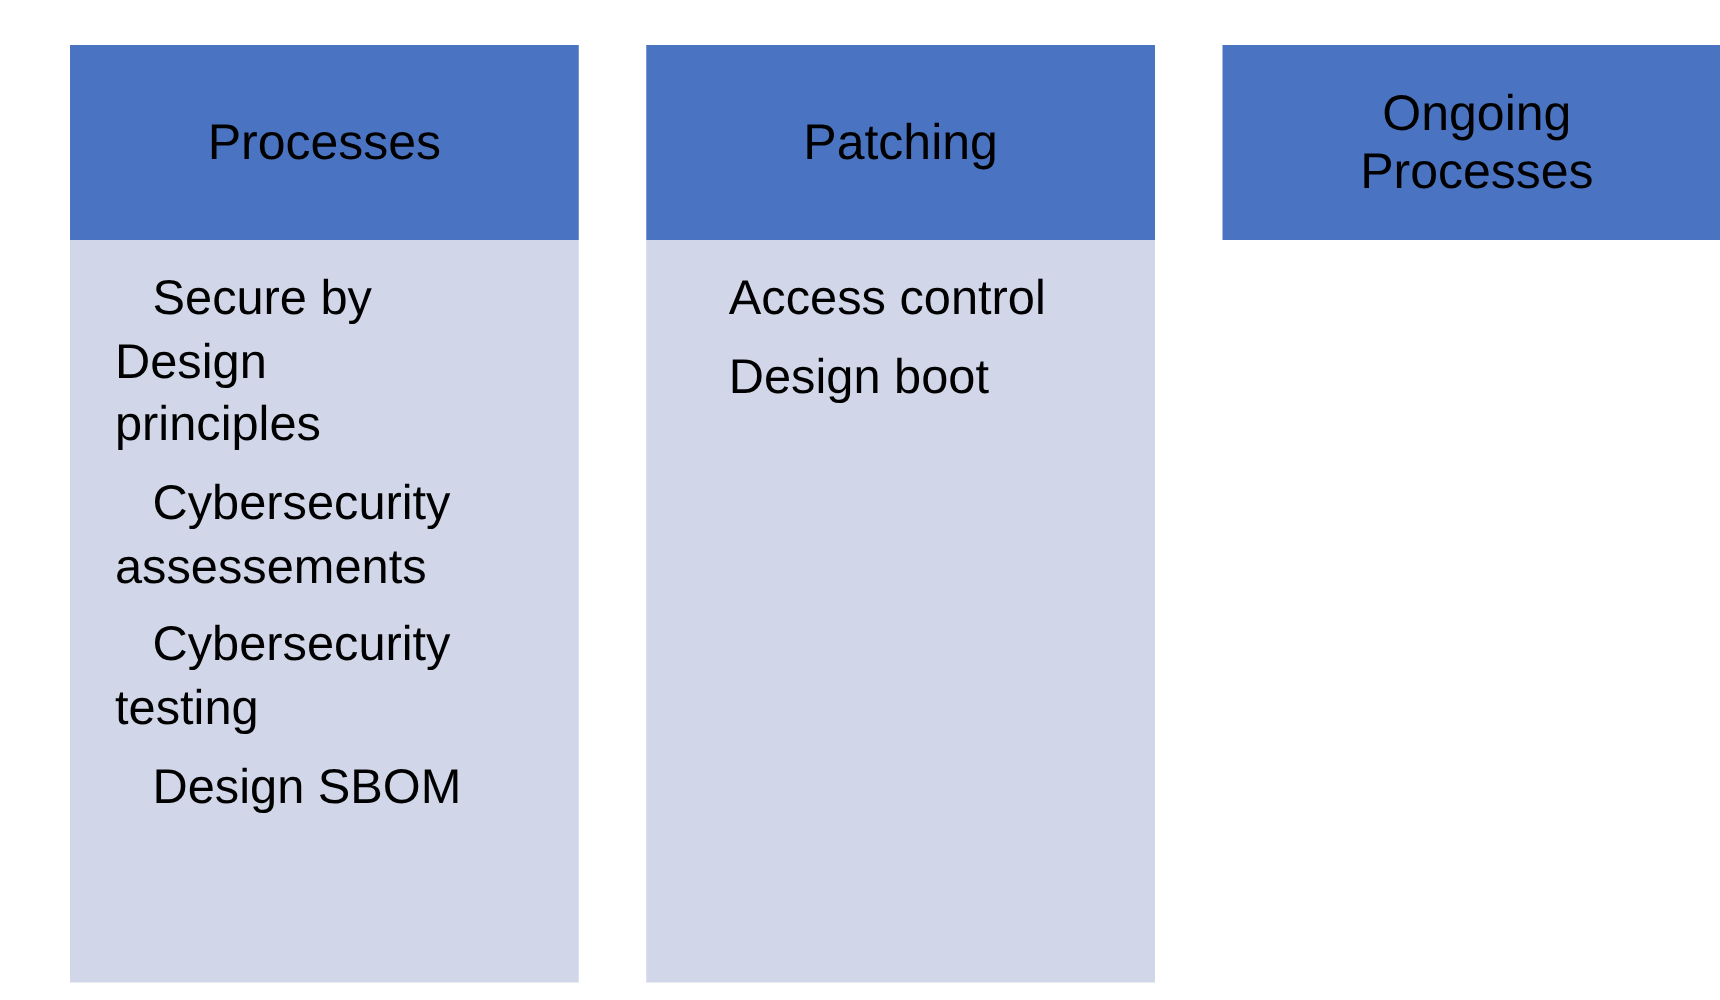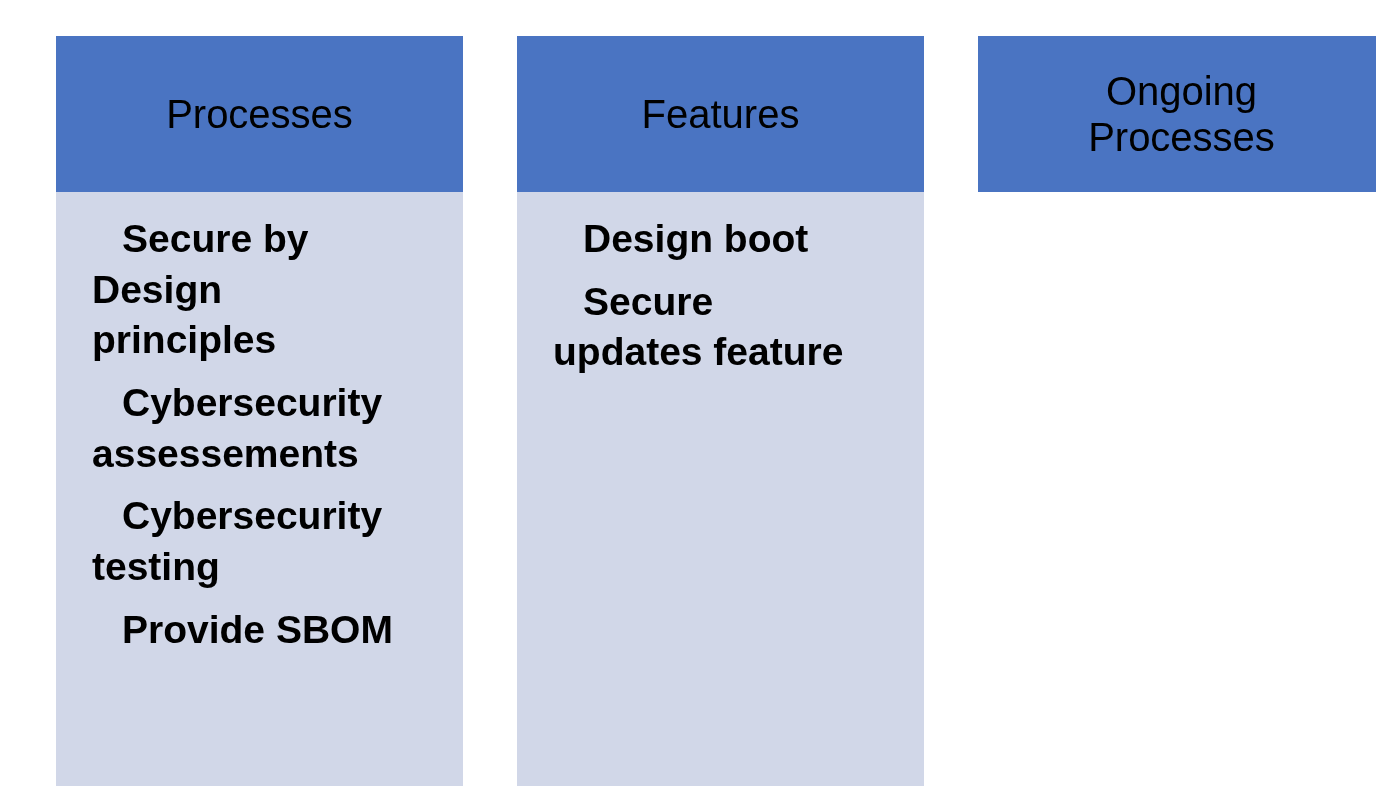--- a/index.html
+++ b/index.html
@@ -55,53 +55,51 @@
     background: var(--body-bg);
     color: var(--body-text);
     padding: 22px 12px 10px 36px;
     font-size: 39px;
     line-height: 1.3;
   }
   .item {
     white-space: pre-line;
     text-indent: 30px;
     margin-bottom: 12px;
-    font-weight: bold;
   }
 </style>
 </head>
 <body>
 
 <div class="canvas">
   <div class="columns">
 
     <div class="column">
       <div class="col-header">
         <span class="title-text">Processes</span>
       </div>
       <div class="col-body">
         <div class="item">Secure by
 Design
 principles</div>
         <div class="item">Cybersecurity
 assessements</div>
         <div class="item">Cybersecurity
 testing</div>
-        <div class="item">Provide SBOM</div>
+        <div class="item">Design SBOM</div>
       </div>
     </div>
 
     <div class="column">
       <div class="col-header">
-        <span class="title-text">Features</span>
+        <span class="title-text">Patching</span>
       </div>
       <div class="col-body">
+        <div class="item">Access control</div>
         <div class="item">Design boot</div>
-        <div class="item">Secure
-updates feature</div>
       </div>
     </div>
 
     <div class="column">
       <div class="col-header">
         <span class="title-text">Ongoing Processes</span>
       </div>
     </div>
 
   </div>

